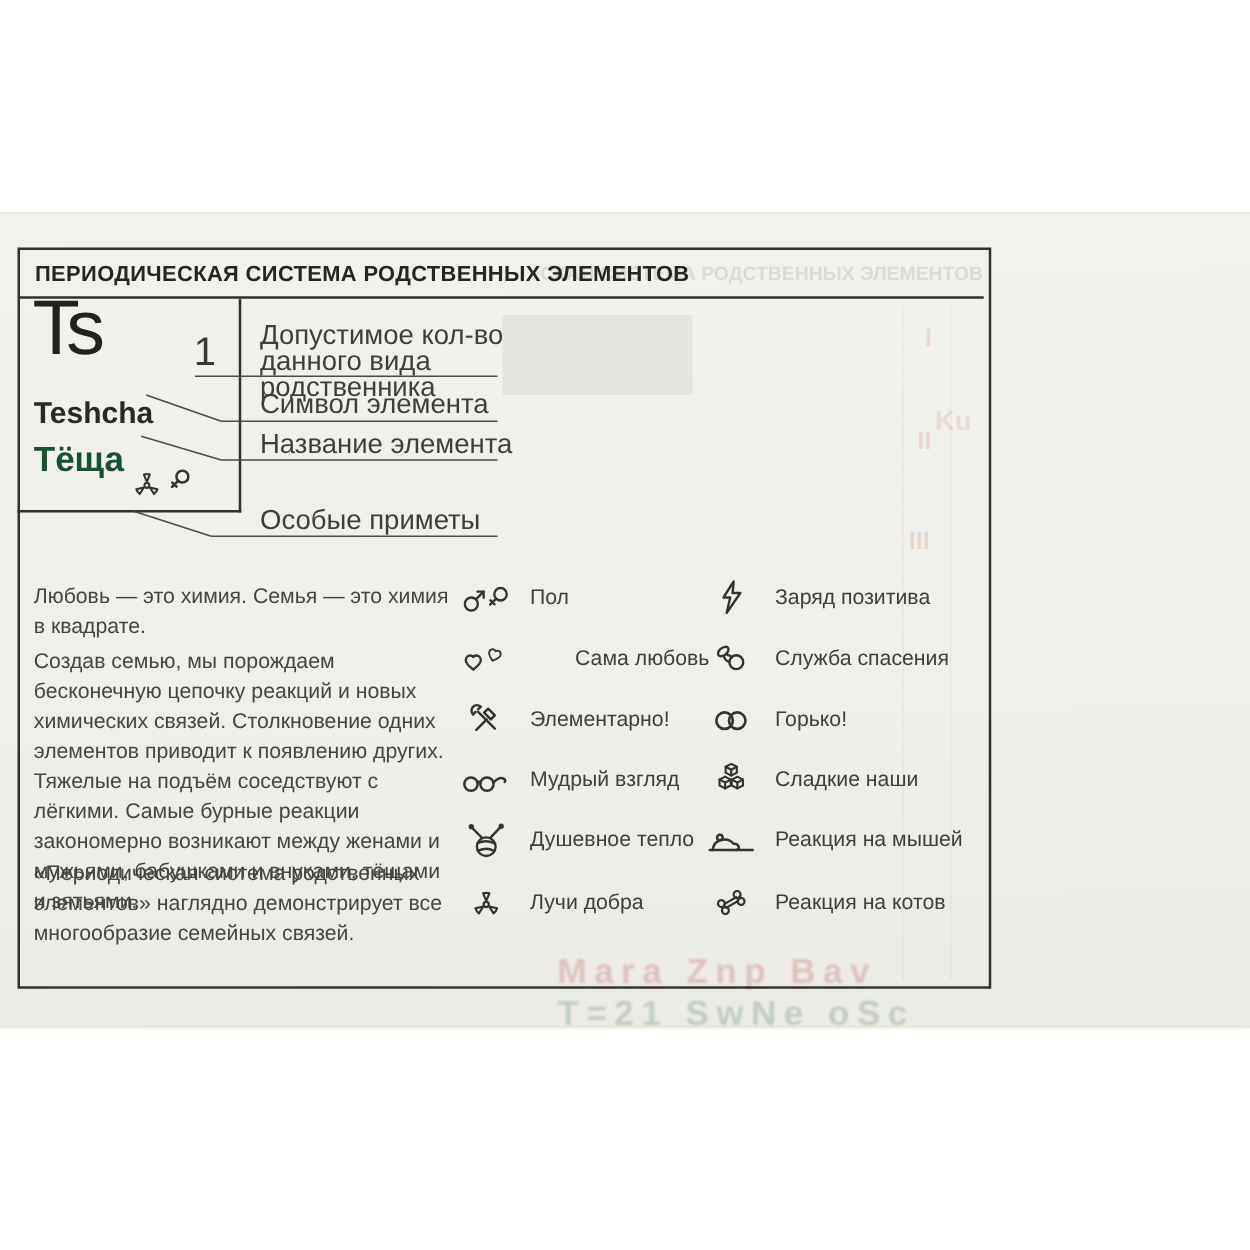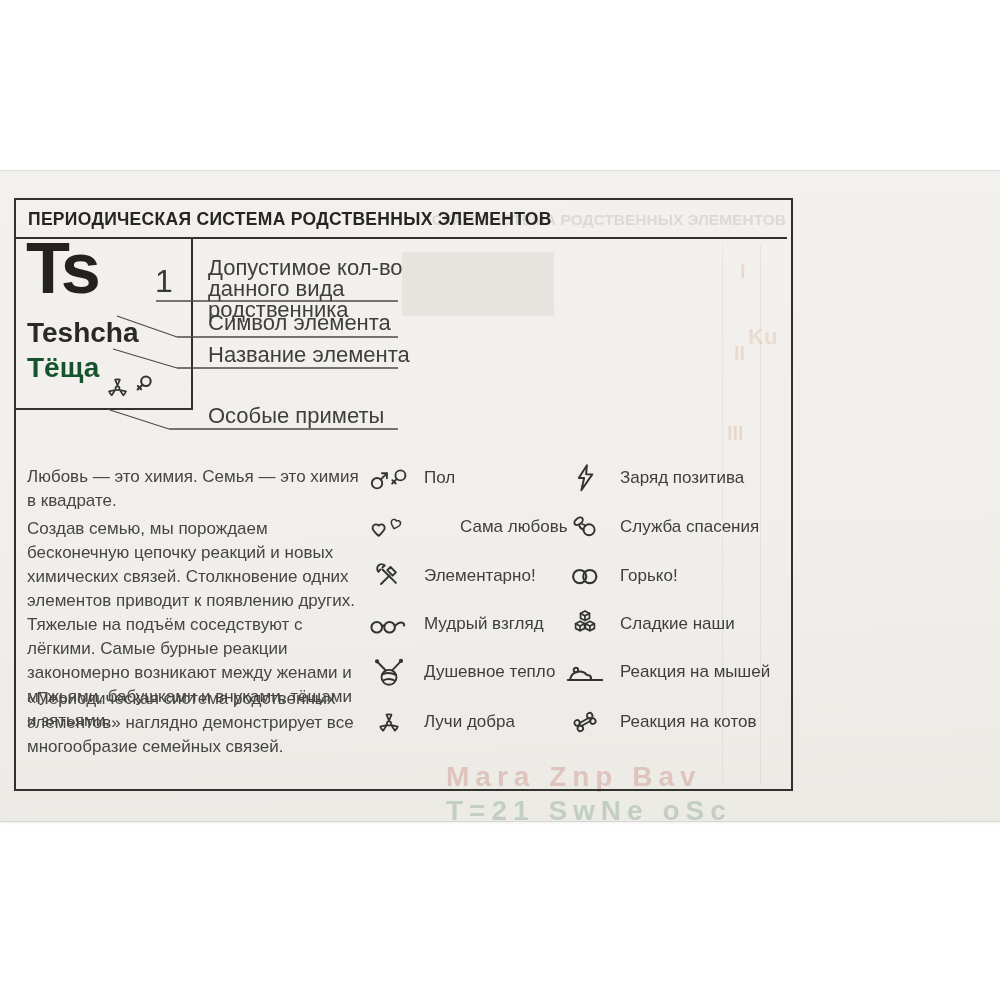--- a/index.html
+++ b/index.html
@@ -15,23 +15,23 @@
   }
   .abs{position:absolute;}
   
   .main-box{left:14px;top:198px;width:775px;height:589px;border:2px solid #33312e;}
   .title-bar{left:16px;top:200px;width:771px;height:37px;border-bottom:2px solid #33312e;}
   .poster-title{left:28px;top:209px;font-size:17.5px;font-weight:bold;color:#262522;letter-spacing:.3px;}
   .ghost-title{left:430px;top:211px;width:356px;font-size:15.5px;font-weight:bold;color:#7a756a;
     opacity:.18;white-space:nowrap;overflow:hidden;direction:rtl;filter:blur(.4px);}
   
   .element-card{left:14px;top:239px;width:177px;height:169px;border-right:2px solid #33312e;border-bottom:2px solid #33312e;}
-  .el-symbol{left:26px;top:232px;font-size:72px;line-height:1;font-weight:bold;letter-spacing:-4px;color:#232220;}
+  .el-symbol{left:26px;top:232px;font-size:62px;line-height:1;font-weight:normal;letter-spacing:-4px;color:#232220;}
   .el-count{left:155px;top:263px;font-size:32px;color:#3a3936;}
-  .el-name-lat{left:27px;top:317px;font-size:28px;font-weight:bold;color:#2a2927;}
+  .el-name-lat{left:27px;top:317px;font-size:24px;font-weight:bold;color:#2a2927;}
   .el-name-cyr{left:27px;top:352px;font-size:28px;font-weight:bold;color:#14532d;}
   .card-icons{left:104px;top:372px;}
   
   .lead{font-size:22px;color:#3f3e3b;line-height:21px;}
   .lead1{left:208px;top:257px;width:212px;}
   .lead2{left:208px;top:312px;}
   .lead3{left:208px;top:344px;}
   .lead4{left:208px;top:405px;}
   svg.overlay{left:0;top:0;width:1000px;height:1000px;pointer-events:none;}
   

